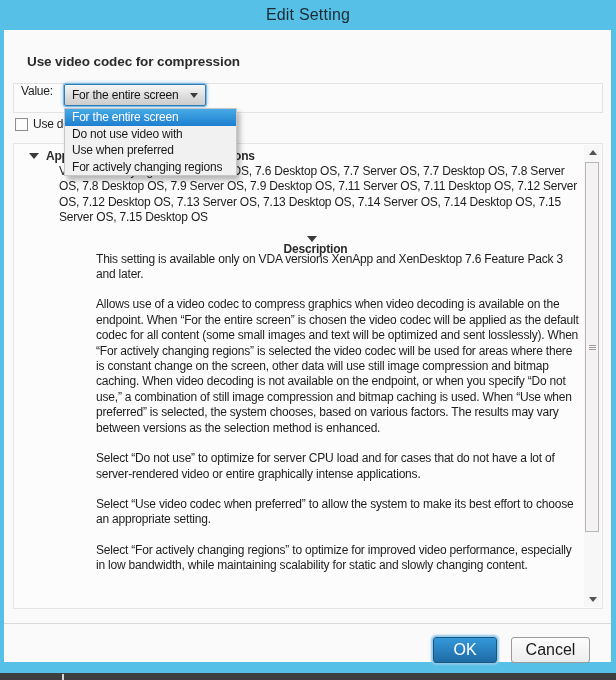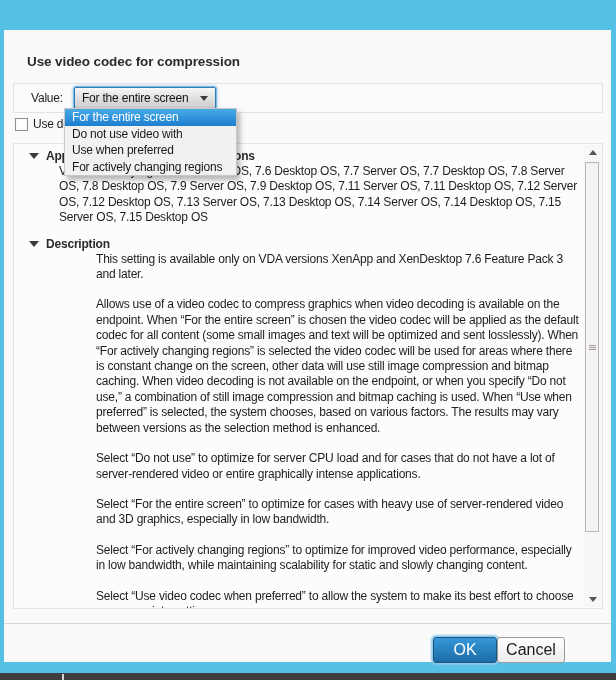--- a/index.html
+++ b/index.html
@@ -23,21 +23,21 @@
   }
 
   h1.setting-name {
     position: absolute; left: 23px; top: 24px;
     font-size: 13.5px; font-weight: bold; color: #2b2b2b; letter-spacing: -0.1px; text-align: right;
   }
 
   .value-row {
     position: absolute; left: 9px; top: 53px; width: 590px; height: 30px;
     border: 1px solid #e6e1e2; background: #fcfbfb;
-    display: flex; align-items: center; padding-left: 17px;
+    display: flex; padding-left: 7px;
   }
   .value-label { font-size: 12px; color: #1d1d1d; letter-spacing: -0.2px; }
   .combo {
     margin-left: 11px; width: 142px; height: 22px;
     display: flex; align-items: center; justify-content: space-between;
     padding: 0 7px;
     background: linear-gradient(#f6f6f6, #dcdcdc 60%, #cccccc);
     border: 1px solid #2c7cb5; border-radius: 2px;
     box-shadow: 0 0 0 1px #7db9e0, 0 0 4px #5aa7dc;
     font-size: 12px; color: #151515; letter-spacing: -0.2px;
@@ -58,21 +58,21 @@
     border: 1px solid #8e8e8e; box-shadow: inset 0 0 1px #cfcfcf;
   }
   .checkbox-label { margin-left: 5px; font-size: 12px; color: #1d1d1d; letter-spacing: -0.2px; white-space: nowrap; }
 
   .info-panel {
     position: absolute; left: 9px; top: 113px; width: 590px; height: 466px;
     border: 1px solid #e8e3e4; background: #fdfcfc;
     padding: 3px 0 0 15px; overflow: hidden;
   }
   .section-header { display: flex; align-items: center; height: 16px; margin-top: 1px; }
-  .section-header.desc { margin-top: 10px; }
+  .section-header.desc { margin-top: 10px; flex-direction: column; }
   .tri {
     width: 0; height: 0; margin-right: 7px;
     border-left: 5px solid transparent; border-right: 5px solid transparent;
     border-top: 6px solid #3a3a3a;
   }
   .section-title { font-size: 12px; font-weight: bold; color: #2b2b2b; letter-spacing: -0.2px; }
   .section-body {
     margin: 0 21px 0 30px;
     font-size: 12px; line-height: 15.4px; color: #1d1d1d; letter-spacing: -0.2px;
   }
@@ -134,39 +134,42 @@
     border-radius: 3px; cursor: default;
   }
   .btn.ok {
     left: 429px; width: 64px;
     color: #ffffff;
     background: linear-gradient(#3598da, #1d6ba5);
     border: 1px solid #18587f;
     box-shadow: 0 0 2px 2px #8ec8ea;
   }
   .btn.cancel {
-    left: 493px; width: 68px;
+    left: 507px; width: 79px;
     color: #1a1a1a;
     background: linear-gradient(#fdfdfd, #ededed);
     border: 1px solid #9a9a9a;
   }
 
   .bottom-strip {
     position: absolute; left: 0; right: 0; bottom: 0; height: 7px;
     background: #3e3e40;
   }
   .bottom-strip .tick {
     position: absolute; left: 62px; top: 1px; width: 2px; height: 6px;
     background: #d6d4d4;
   }
 </style>
 </head>
 <body>
 
 <div class="dialog">
+  <div class="titlebar">
+    <span>Edit Setting</span>
+  </div>
 
   <div class="content">
     <h1 class="setting-name">Use video codec for compression</h1>
 
     <div class="value-row">
       <span class="value-label">Value:</span>
       <div class="combo">
         <span>For the entire screen</span>
         <span class="combo-arrow"></span>
       </div>
@@ -185,23 +188,22 @@
       <p class="section-body">Virtual Delivery Agent: 7.6 Server OS, 7.6 Desktop OS, 7.7 Server OS, 7.7 Desktop OS, 7.8 Server OS, 7.8 Desktop OS, 7.9 Server OS, 7.9 Desktop OS, 7.11 Server OS, 7.11 Desktop OS, 7.12 Server OS, 7.12 Desktop OS, 7.13 Server OS, 7.13 Desktop OS, 7.14 Server OS, 7.14 Desktop OS, 7.15 Server OS, 7.15 Desktop OS</p>
 
       <div class="section-header desc">
         <span class="tri"></span>
         <span class="section-title">Description</span>
       </div>
       <div class="section-body desc-body">
         <p>This setting is available only on VDA versions XenApp and XenDesktop 7.6 Feature Pack 3 and later.</p>
         <p>Allows use of a video codec to compress graphics when video decoding is available on the endpoint. When “For the entire screen” is chosen the video codec will be applied as the default codec for all content (some small images and text will be optimized and sent losslessly). When “For actively changing regions” is selected the video codec will be used for areas where there is constant change on the screen, other data will use still image compression and bitmap caching. When video decoding is not available on the endpoint, or when you specify “Do not use,” a combination of still image compression and bitmap caching is used. When “Use when preferred” is selected, the system chooses, based on various factors. The results may vary between versions as the selection method is enhanced.</p>
         <p>Select “Do not use” to optimize for server CPU load and for cases that do not have a lot of server-rendered video or entire graphically intense applications.</p>
-        <p>Select “For the entire screen” to optimize for cases with heavy use of server-rendered video and 3D graphics, especially in low bandwidth.</p>
+        <p>Select “Use video codec when preferred” to allow the system to make its best effort to choose an appropriate setting.</p>
         <p>Select “For actively changing regions” to optimize for improved video performance, especially in low bandwidth, while maintaining scalability for static and slowly changing content.</p>
-        <p>Select “Use video codec when preferred” to allow the system to make its best effort to choose an appropriate setting.</p>
       </div>
 
       <div class="scrollbar">
         <div class="sb-up"></div>
         <div class="sb-thumb">
           <div class="grip"></div>
         </div>
         <div class="sb-down"></div>
       </div>
     </div>

